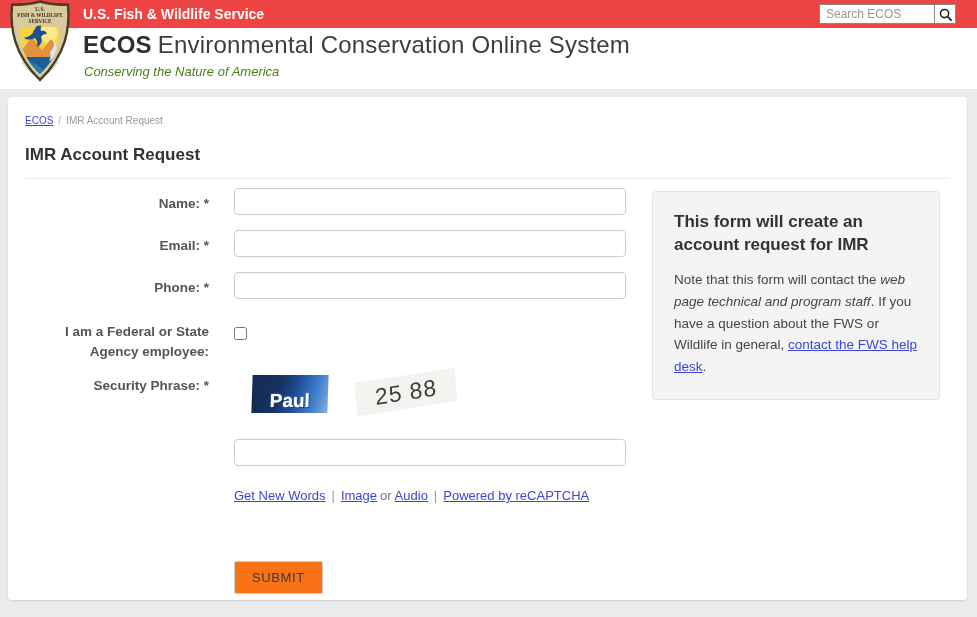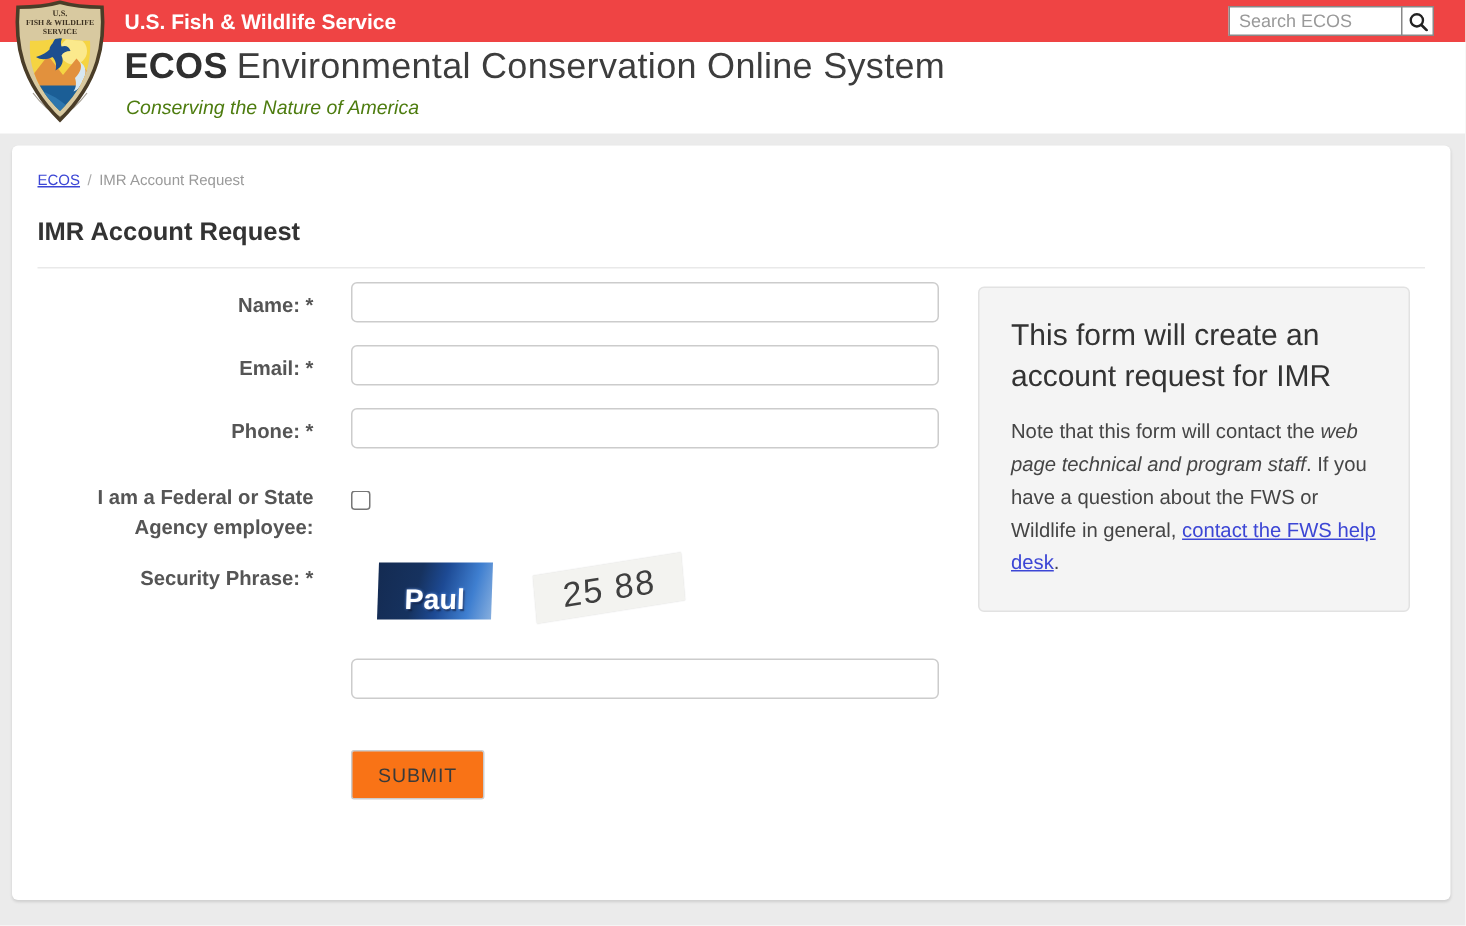--- a/index.html
+++ b/index.html
@@ -125,21 +125,21 @@
     font-family: "Liberation Sans", sans-serif;
   }
 
   
   .aside {
     position: absolute; left: 627px; top: 3px; width: 288px;
     background: #f4f4f4; border: 1px solid #e2e2e2; border-radius: 4px;
     padding: 19px 21px 21px 21px;
   }
   .aside h3 {
-    font-size: 20px; font-weight: normal; color: #333;
+    font-size: 17px; font-weight: bold; color: #333;
     line-height: 1.35; margin-bottom: 12px;
   }
   .aside .note { font-size: 13.5px; color: #454545; line-height: 1.62; }
   .aside .note em { font-style: italic; }
   .aside .note a { color: #3c46d5; }
 
   a { text-decoration: underline; }
 </style>
 </head>
 <body>
@@ -237,20 +237,26 @@
           <div class="cap-word1">Paul</div>
           <div class="cap-word2">25 88</div>
         </div>
       </div>
 
       <div class="frow" style="margin-bottom:20px">
         <div class="lbl"></div>
         <div class="ctl"><input class="tinput" type="text" style=""></div>
       </div>
 
+      <div class="frow" style="margin-bottom:0">
+        <div class="lbl"></div>
+        <div class="ctl cap-links">
+          <a href="#">Get New Words</a><span class="bar">|</span><a href="#">Image</a><span class="orword">or</span><a href="#">Audio</a><span class="bar">|</span><a href="#">Powered by reCAPTCHA</a>
+        </div>
+      </div>
 
       <div class="frow submit-row">
         <div class="lbl"></div>
         <div class="ctl">
           <button class="submit-btn" type="submit">SUBMIT</button>
         </div>
       </div>
 
     </form>
 

